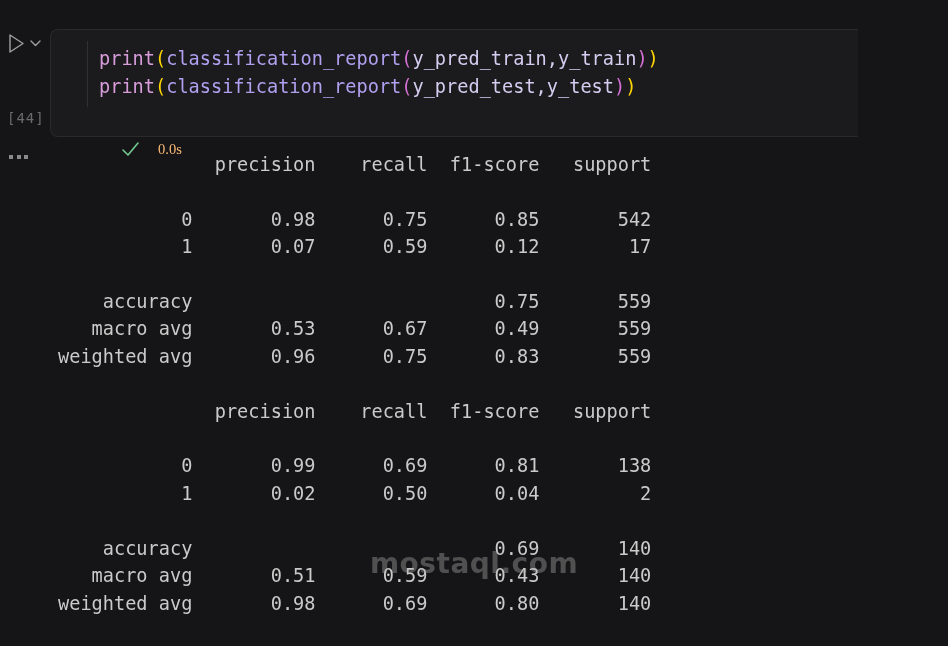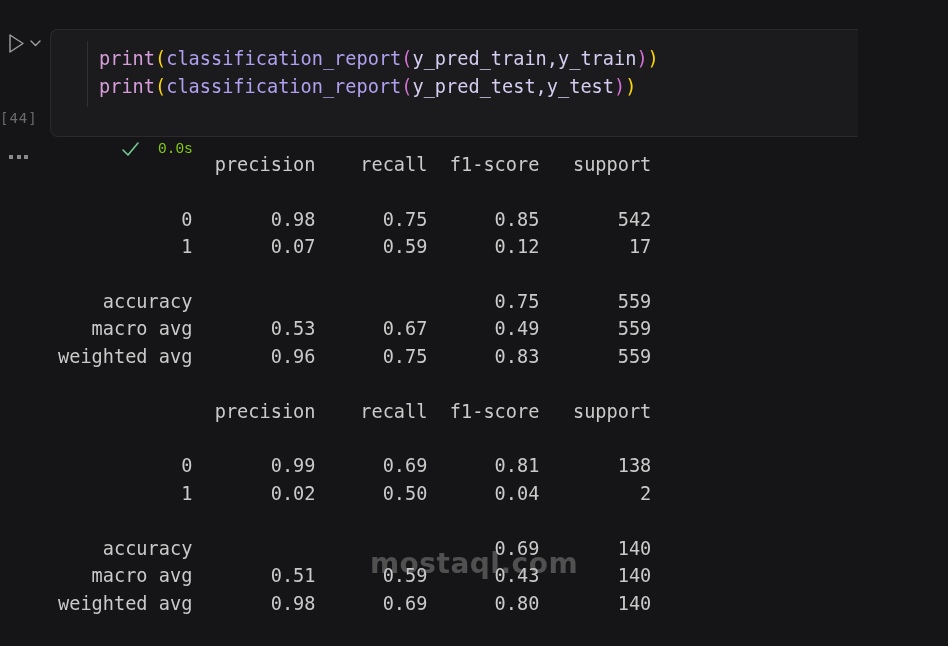--- a/index.html
+++ b/index.html
@@ -28,31 +28,31 @@
     margin:0;
     font-family:"DejaVu Sans Mono",monospace;
     font-size:18.6px;line-height:28px;
     white-space:pre;
   }
   .run-controls{
     position:absolute;left:6px;top:31px;width:40px;height:24px;
     display:flex;align-items:center;gap:2px;cursor:pointer;
   }
   .exec-count{
-    position:absolute;left:0;top:110px;
+    position:absolute;left:7px;top:110px;
     font-family:"DejaVu Sans Mono",monospace;
     font-size:14px;color:#6b6b6b;letter-spacing:1px;
   }
   .status-row{
     position:absolute;left:70px;top:108px;height:22px;
     display:flex;align-items:center;gap:17px;
   }
   .exec-time{
-    font-family:Liberation Mono, monospace;
-    font-size:14.5px;color:#84cc16;
+    font-family:Liberation Serif, serif;
+    font-size:14.5px;color:#fdba74;
   }
   
   .more-actions{
     position:absolute;left:9px;top:155px;
     display:flex;gap:3.5px;cursor:pointer;
   }
   .more-actions i{width:4px;height:4px;background:#8a8a8a;display:block;}
   .output-pre{
     position:absolute;left:58px;top:151px;
     margin:0;

